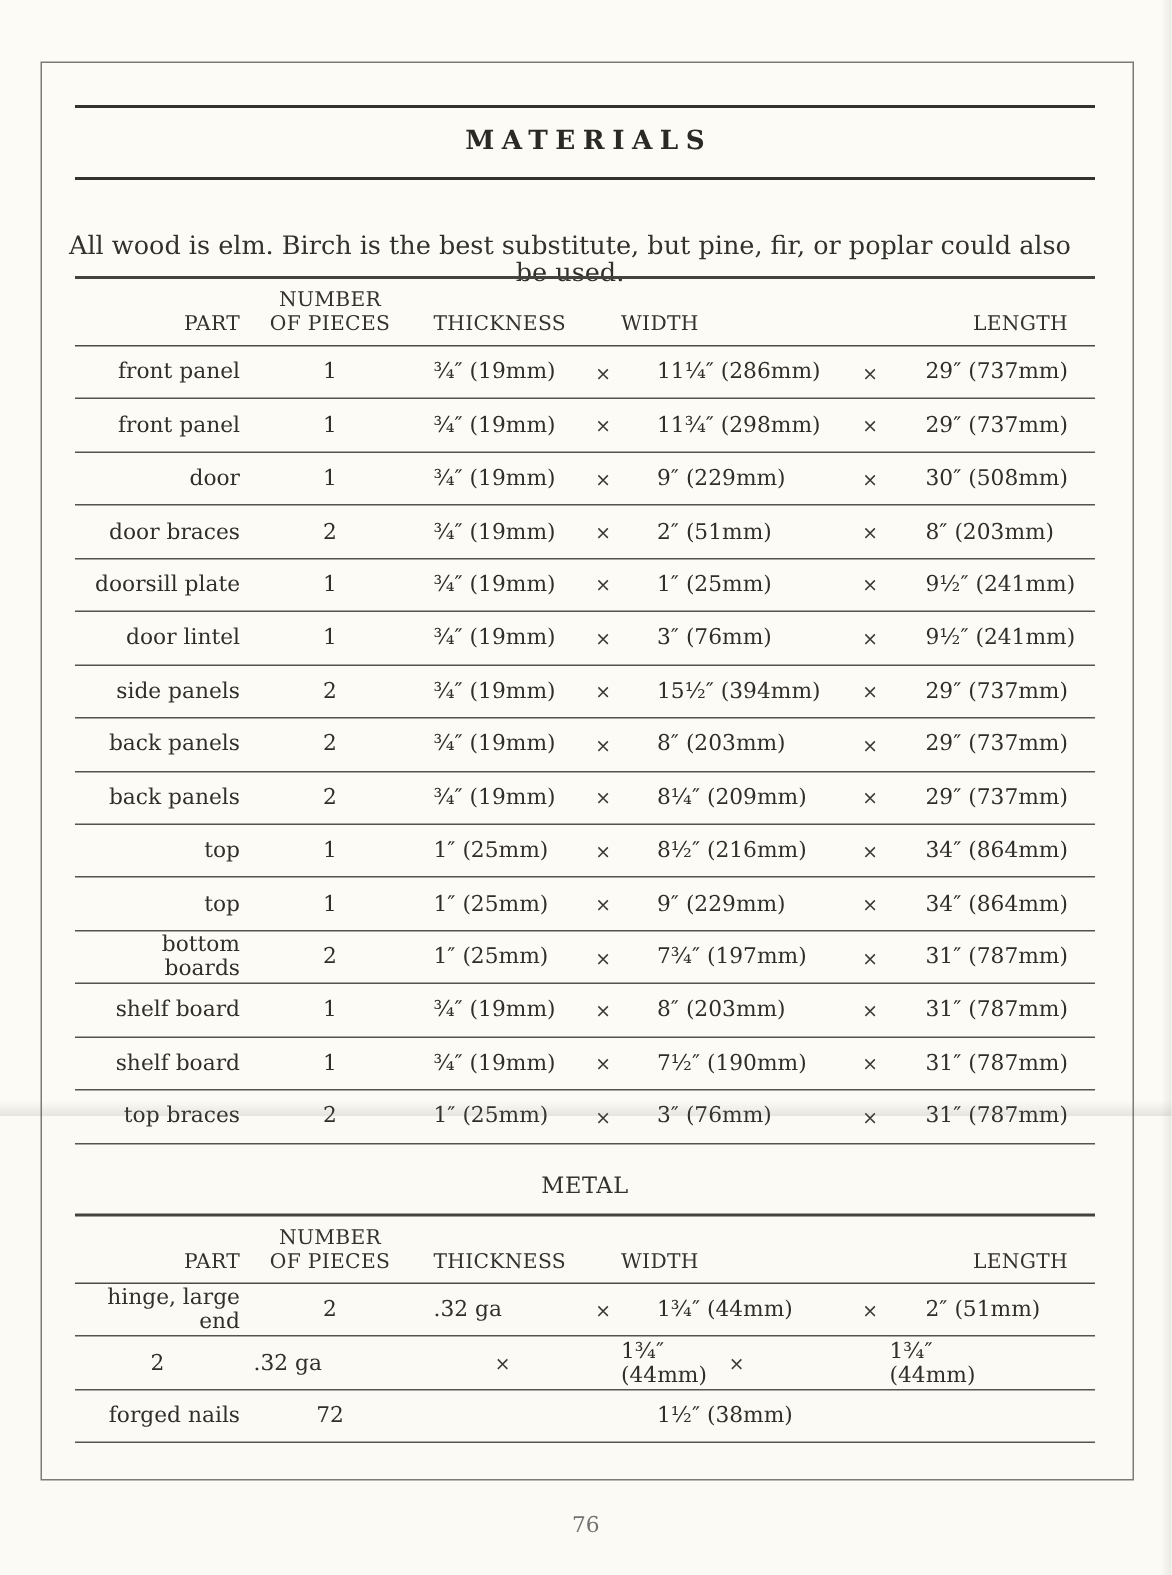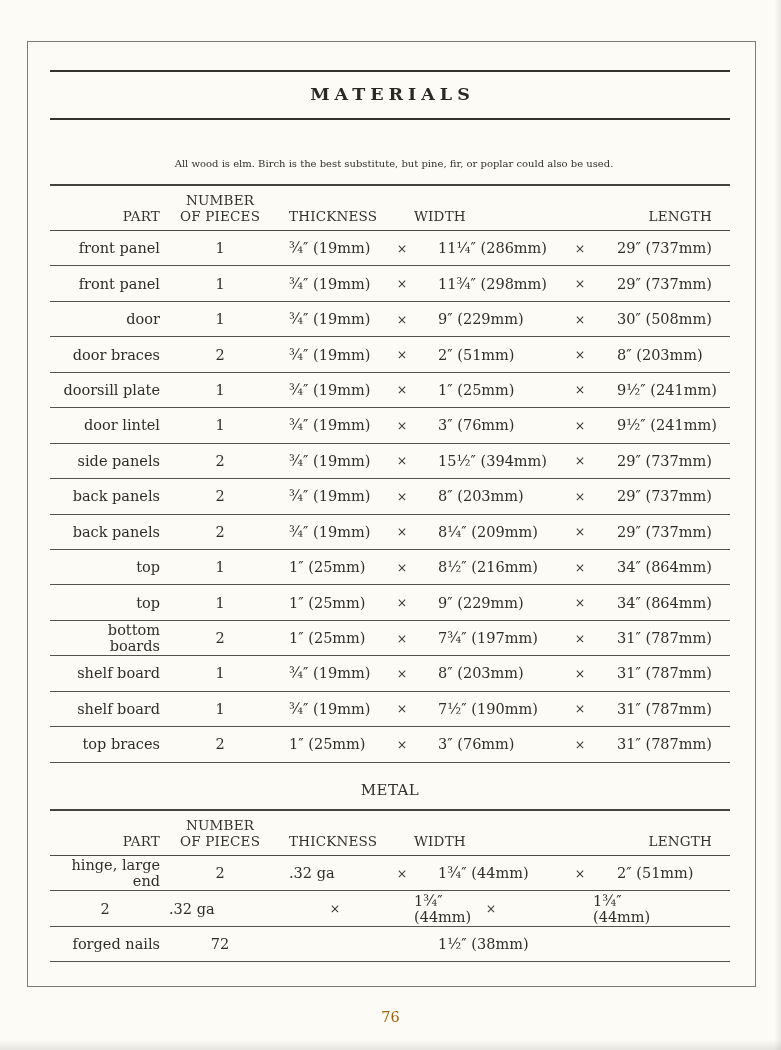--- a/index.html
+++ b/index.html
@@ -4,21 +4,21 @@
 <style>
   html, body { margin:0; padding:0; }
   body {
     width:781px; height:1050px;
     background:#fbfaf5;
     font-family:"DejaVu Serif", "Liberation Serif", serif;
     color:#2f2d29;
     overflow:hidden;
   }
   .page {
-    position:relative; width:781px; height:1050px;
+    position:relative; width:781px; height:744px;
     background:#fcfbf6;
   }
   
   .page::before {
     content:""; position:absolute; right:0; top:0; width:7px; height:1050px;
     background:linear-gradient(to right, rgba(0,0,0,0), rgba(110,108,100,0.12));
     pointer-events:none;
   }
   .page::after {
     content:""; position:absolute; left:0; bottom:0; width:781px; height:10px;
@@ -42,22 +42,22 @@
     font-size:17.5px; font-weight:bold; letter-spacing:5px; text-indent:5px;
     line-height:20px; color:#2b2925;
   }
   .section-heading {
     position:absolute; left:50px; width:680px; text-align:center;
     font-size:15px; line-height:18px; letter-spacing:0.4px; color:#33312b;
   }
   #wood-heading { top:134px; }
   #metal-heading { top:781px; }
   .note {
-    position:absolute; left:54px; top:155px; width:680px; text-align:center;
-    font-size:10px; line-height:18px; color:#33312b;
+    position:absolute; left:40px; top:155px; width:680px; text-align:center;
+    font-size:17px; line-height:18px; color:#33312b;
   }
   .mat-table {
     position:absolute; left:50px; width:680px;
     border-top:2px solid #454340;
   }
   #wood-table { top:184px; }
   #metal-table { top:809px; }
   .thead, .tr {
     display:grid;
     grid-template-columns:110px 120px 110px 24px 154px 24px 138px;
@@ -82,21 +82,21 @@
   .c-num   { text-align:center; }
   .c-thick { text-align:left;   padding-left:9px; }
   .c-x     { text-align:center; font-size:12.5px; color:#3a3833; }
   .c-width { text-align:left;   padding-left:24px; }
   .c-len   { text-align:left;   padding-left:25px; }
   .th.c-width { padding-left:0; }
   .th.c-len   { text-align:right; padding-left:0; padding-right:18px; }
   .th .hline { display:block; }
   .page-number {
     position:absolute; left:0; top:1009px; width:781px; text-align:center;
-    font-size:14.5px; color:#a16207;
+    font-size:14.5px; color:#737373;
   }
 </style>
 </head>
 <body>
 
 <div class="page">
   <div class="frame"></div>
 
   <div class="rule-title" id="rule-top"></div>
   <div class="doc-title">MATERIALS</div>

